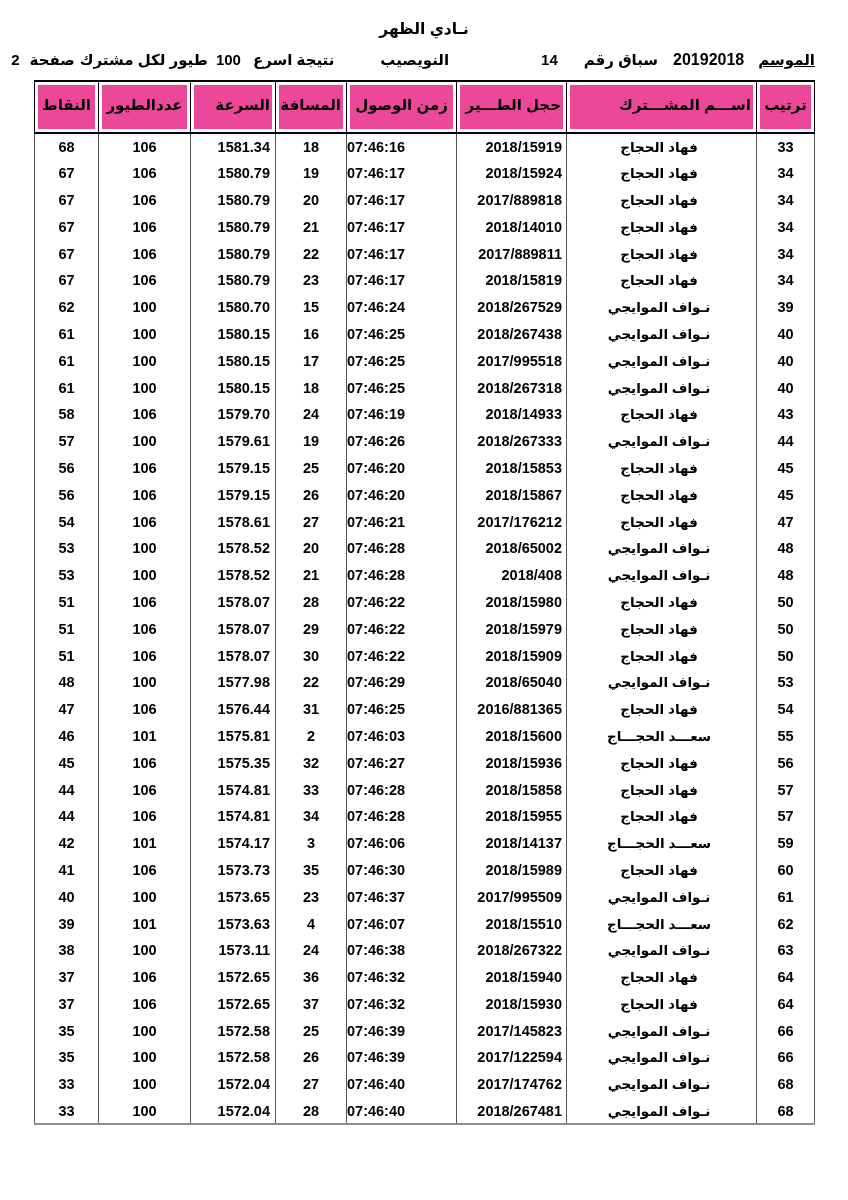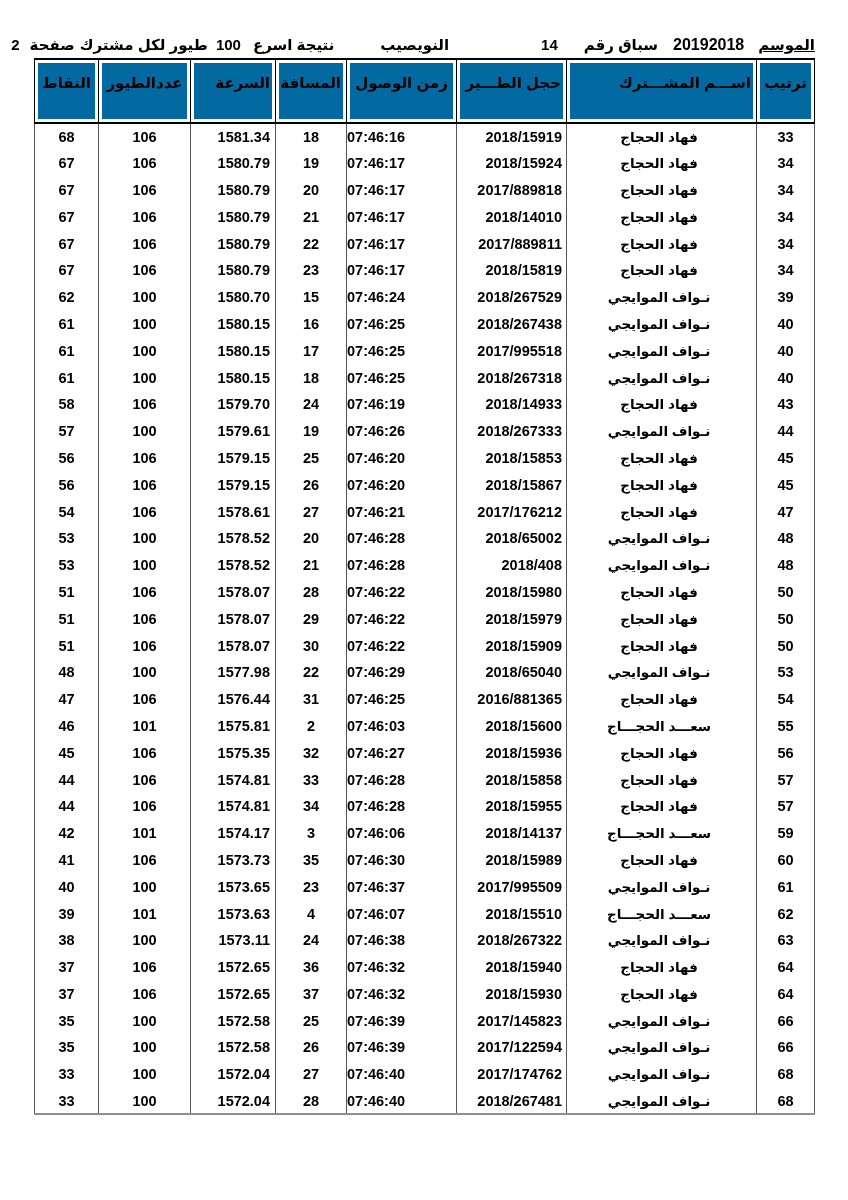--- a/index.html
+++ b/index.html
@@ -32,21 +32,21 @@
     white-space: nowrap;
     font-size: 15px;
     margin-top: 13px;
     height: 22px;
   }
   .meta-line .num { direction: ltr; unicode-bidi: isolate; }
   .m-season-label { margin-left: 14px; text-decoration: underline; }
   .m-season-value { margin-left: 15px; font-size: 16px; }
   .m-race-label   { margin-left: 26px; }
   .m-race-value   { margin-left: 92px; font-size: 15px; }
-  .m-location     { margin-left: 46px; margin-top: 7px; }
+  .m-location     { margin-left: 46px; }
   .m-result-label { margin-left: 12px; }
   .m-result-value { margin-left: 8px; font-size: 15px; }
   .m-result-unit  { margin-left: 5px; }
   .m-page-label   { margin-left: 10px; }
   .m-page-value   { font-size: 15px; }
 
   table.results {
     margin-top: 7px;
     border-collapse: collapse;
     table-layout: fixed;
@@ -60,22 +60,22 @@
   thead th {
     border-left: 1px solid #000;
     border-right: 1px solid #000;
     padding: 3px;
     height: 48px;
     box-sizing: border-box;
     vertical-align: middle;
     font-weight: bold;
   }
   .hbox {
-    background: #0369a1;
-    height: 56px;
+    background: #ec4899;
+    height: 44px;
     line-height: 40px;
     font-size: 15px;
     white-space: nowrap;
     overflow: visible;
     text-align: right;
     padding: 0 2px;
     box-sizing: border-box;
   }
   .hbox.center { text-align: center; padding: 0; }
 
@@ -99,20 +99,21 @@
   .c-dist   { text-align: center; }
   .c-speed  { text-align: right; padding-right: 5px; }
   .c-birds  { text-align: center; }
   .c-points { text-align: center; }
 </style>
 </head>
 <body>
 
 <div class="page">
 
+  <div class="doc-title">نـادي الظهر</div>
 
   <div class="meta-line">
     <span class="m-season-label">الموسم</span>
     <span class="m-season-value num">20192018</span>
     <span class="m-race-label">سباق رقم</span>
     <span class="m-race-value num">14</span>
     <span class="m-location">النويصيب</span>
     <span class="m-result-label">نتيجة اسرع</span>
     <span class="m-result-value num">100</span>
     <span class="m-result-unit">طيور لكل مشترك</span>

